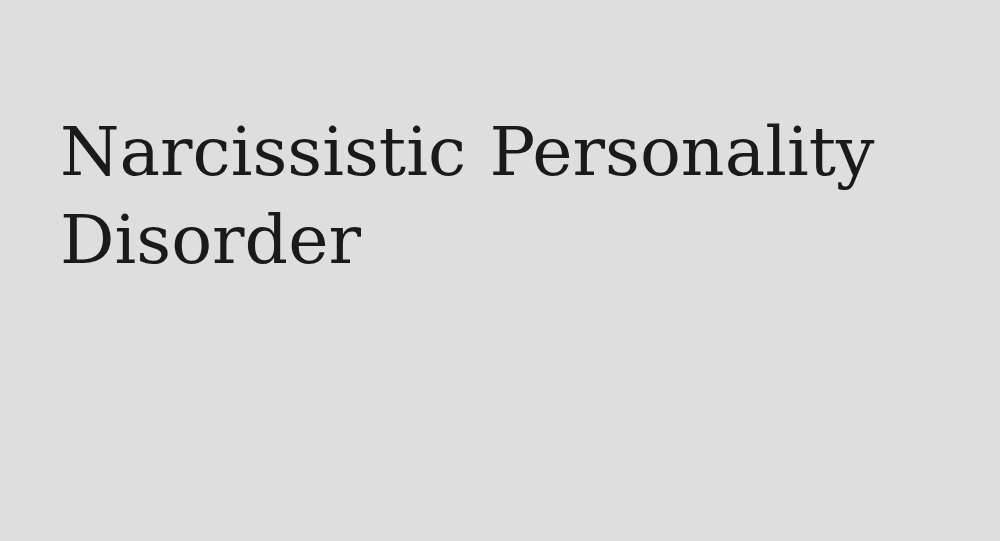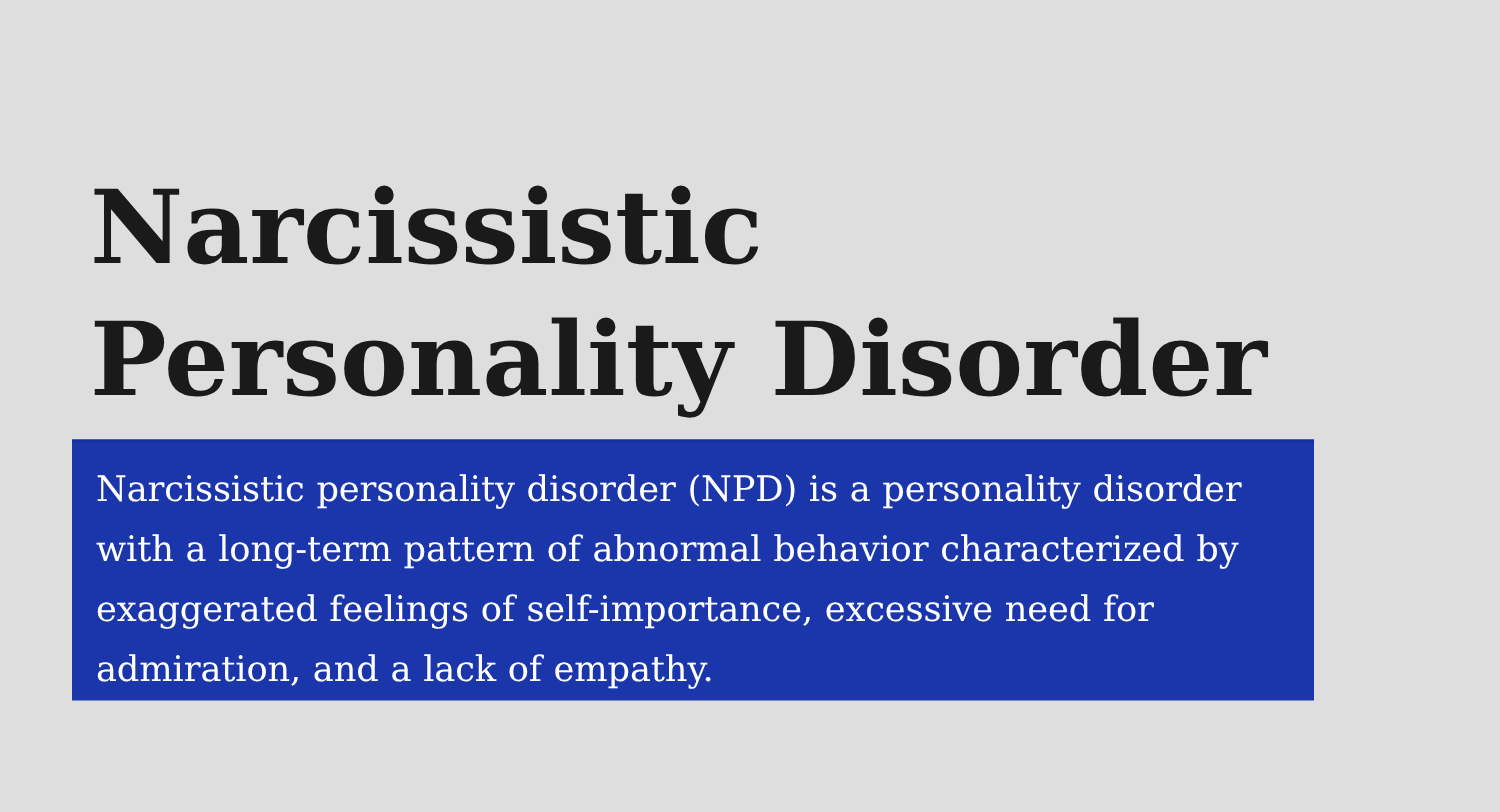--- a/index.html
+++ b/index.html
@@ -22,21 +22,21 @@
   }
 
   
   #page-title {
     position: absolute;
     left: 60px;
     top: 108px;
     width: 820px;
     margin: 0;
     font-family: "DejaVu Serif", "Liberation Serif", serif;
-    font-weight: 700;
+    font-weight: 400;
     font-size: 68px;
     line-height: 88px;
     letter-spacing: 0px;
     color: #1a1a1a;
     white-space: normal;
     word-spacing: 2px;
   }
 
   
   #definition-panel {
@@ -63,17 +63,14 @@
     word-spacing: 0.5px;
   }
 </style>
 </head>
 <body>
 
 <div id="canvas">
 
   <h1 id="page-title">Narcissistic Personality Disorder</h1>
 
-  <div id="definition-panel">
-    <p id="definition-text">Narcissistic personality disorder (NPD) is a personality disorder with a long-term pattern of abnormal behavior characterized by exaggerated feelings of self-importance, excessive need for admiration, and a lack of empathy.</p>
-  </div>
 
 </div>
 
 </body></html>

